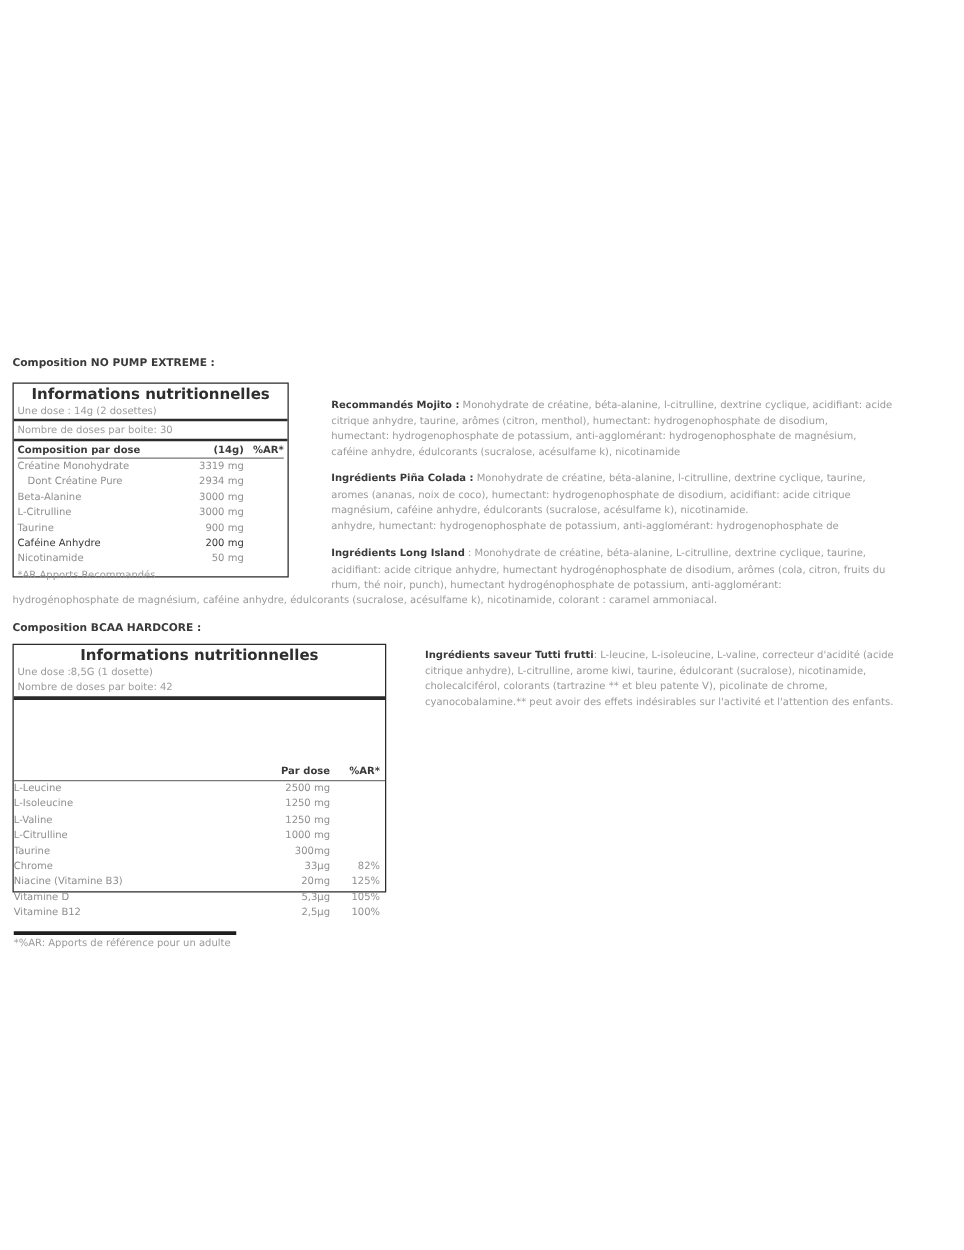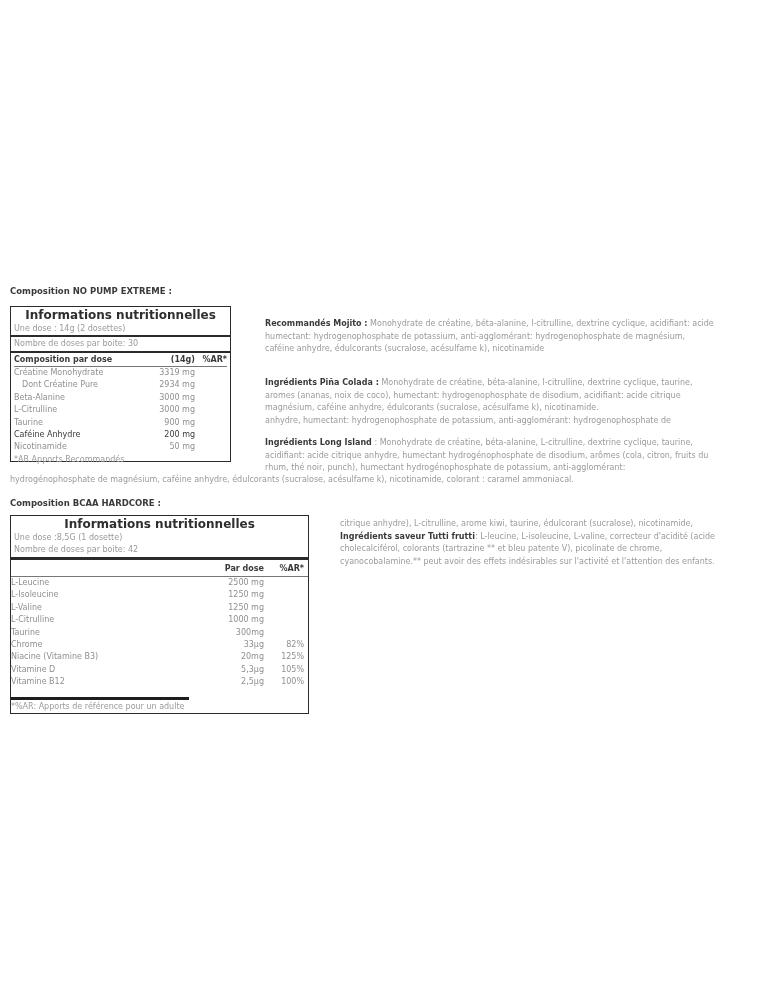--- a/index.html
+++ b/index.html
@@ -95,20 +95,21 @@
   <div class="row">
     <span class="n">Nicotinamide</span>
     <span class="v">50 mg</span>
     <span class="p"></span>
   </div>
   <div class="foot">*AR Apports Recommandés</div>
 </div>
 
 <div class="abs ingr" style="left:265px; top:318px; width:500px;">
   <div><b>Recommandés Mojito :</b> <span>Monohydrate de créatine, béta-alanine, l-citrulline, dextrine cyclique, acidifiant: acide</span></div>
+  <div>citrique anhydre, taurine, arômes (citron, menthol), humectant: hydrogenophosphate de disodium,</div>
   <div>humectant: hydrogenophosphate de potassium, anti-agglomérant: hydrogenophosphate de magnésium,</div>
   <div>caféine anhydre, édulcorants (sucralose, acésulfame k), nicotinamide</div>
 </div>
 
 <div class="abs ingr" style="left:265px; top:377px; width:500px;">
   <div><b>Ingrédients Piña Colada :</b> <span>Monohydrate de créatine, béta-alanine, l-citrulline, dextrine cyclique, taurine,</span></div>
   <div>aromes (ananas, noix de coco), humectant: hydrogenophosphate de disodium, acidifiant: acide citrique</div>
   <div>magnésium, caféine anhydre, édulcorants (sucralose, acésulfame k), nicotinamide.</div>
   <div>anhydre, humectant: hydrogenophosphate de potassium, anti-agglomérant:  hydrogenophosphate de</div>
 </div>
@@ -122,21 +123,21 @@
 
 <div class="abs section-title" style="left:10px; top:498px;">Composition BCAA HARDCORE :</div>
 
 <div class="abs nt2">
   <div class="inner">
     <div class="nt-h">Informations nutritionnelles</div>
     <div class="nt-sub">Une dose :8,5G (1 dosette)</div>
     <div class="nt-sub" style="line-height:13px;">Nombre de doses par boite: 42</div>
   </div>
   <div class="thick" style="margin:1px 0 0 0;"></div>
-  <div class="row hdr" style="padding:2px 0 1px 0;">
+  <div class="row hdr" style="padding:2px 0 1px 0;margin-top:48px;">
     <span class="n"></span>
     <span class="v">Par dose</span>
     <span class="p">%AR*</span>
   </div>
   <div class="thin"></div>
   <div class="row">
     <span class="n">L-Leucine</span>
     <span class="v">2500 mg</span>
     <span class="p"></span>
   </div>
@@ -178,17 +179,17 @@
   <div class="row">
     <span class="n">Vitamine B12</span>
     <span class="v">2,5µg</span>
     <span class="p">100%</span>
   </div>
   <div class="bar2" style="margin-top:8px;"></div>
   <div class="foot" style="padding-top:1px;">*%AR: Apports de référence pour un adulte</div>
 </div>
 
 <div class="abs ingr" style="left:340px; top:518px; width:430px;">
+  <div><b>Ingrédients saveur Tutti frutti</b><span>: L-leucine, L-isoleucine, L-valine, correcteur d'acidité (acide</span></div>
   <div>citrique anhydre), L-citrulline, arome kiwi, taurine, édulcorant (sucralose), nicotinamide,</div>
-  <div><b>Ingrédients saveur Tutti frutti</b><span>: L-leucine, L-isoleucine, L-valine, correcteur d'acidité (acide</span></div>
   <div>cholecalciférol, colorants (tartrazine ** et bleu patente V), picolinate de chrome,</div>
   <div>cyanocobalamine.** peut avoir des effets indésirables sur l'activité et l'attention des enfants.</div>
 </div>
 
 </body></html>

